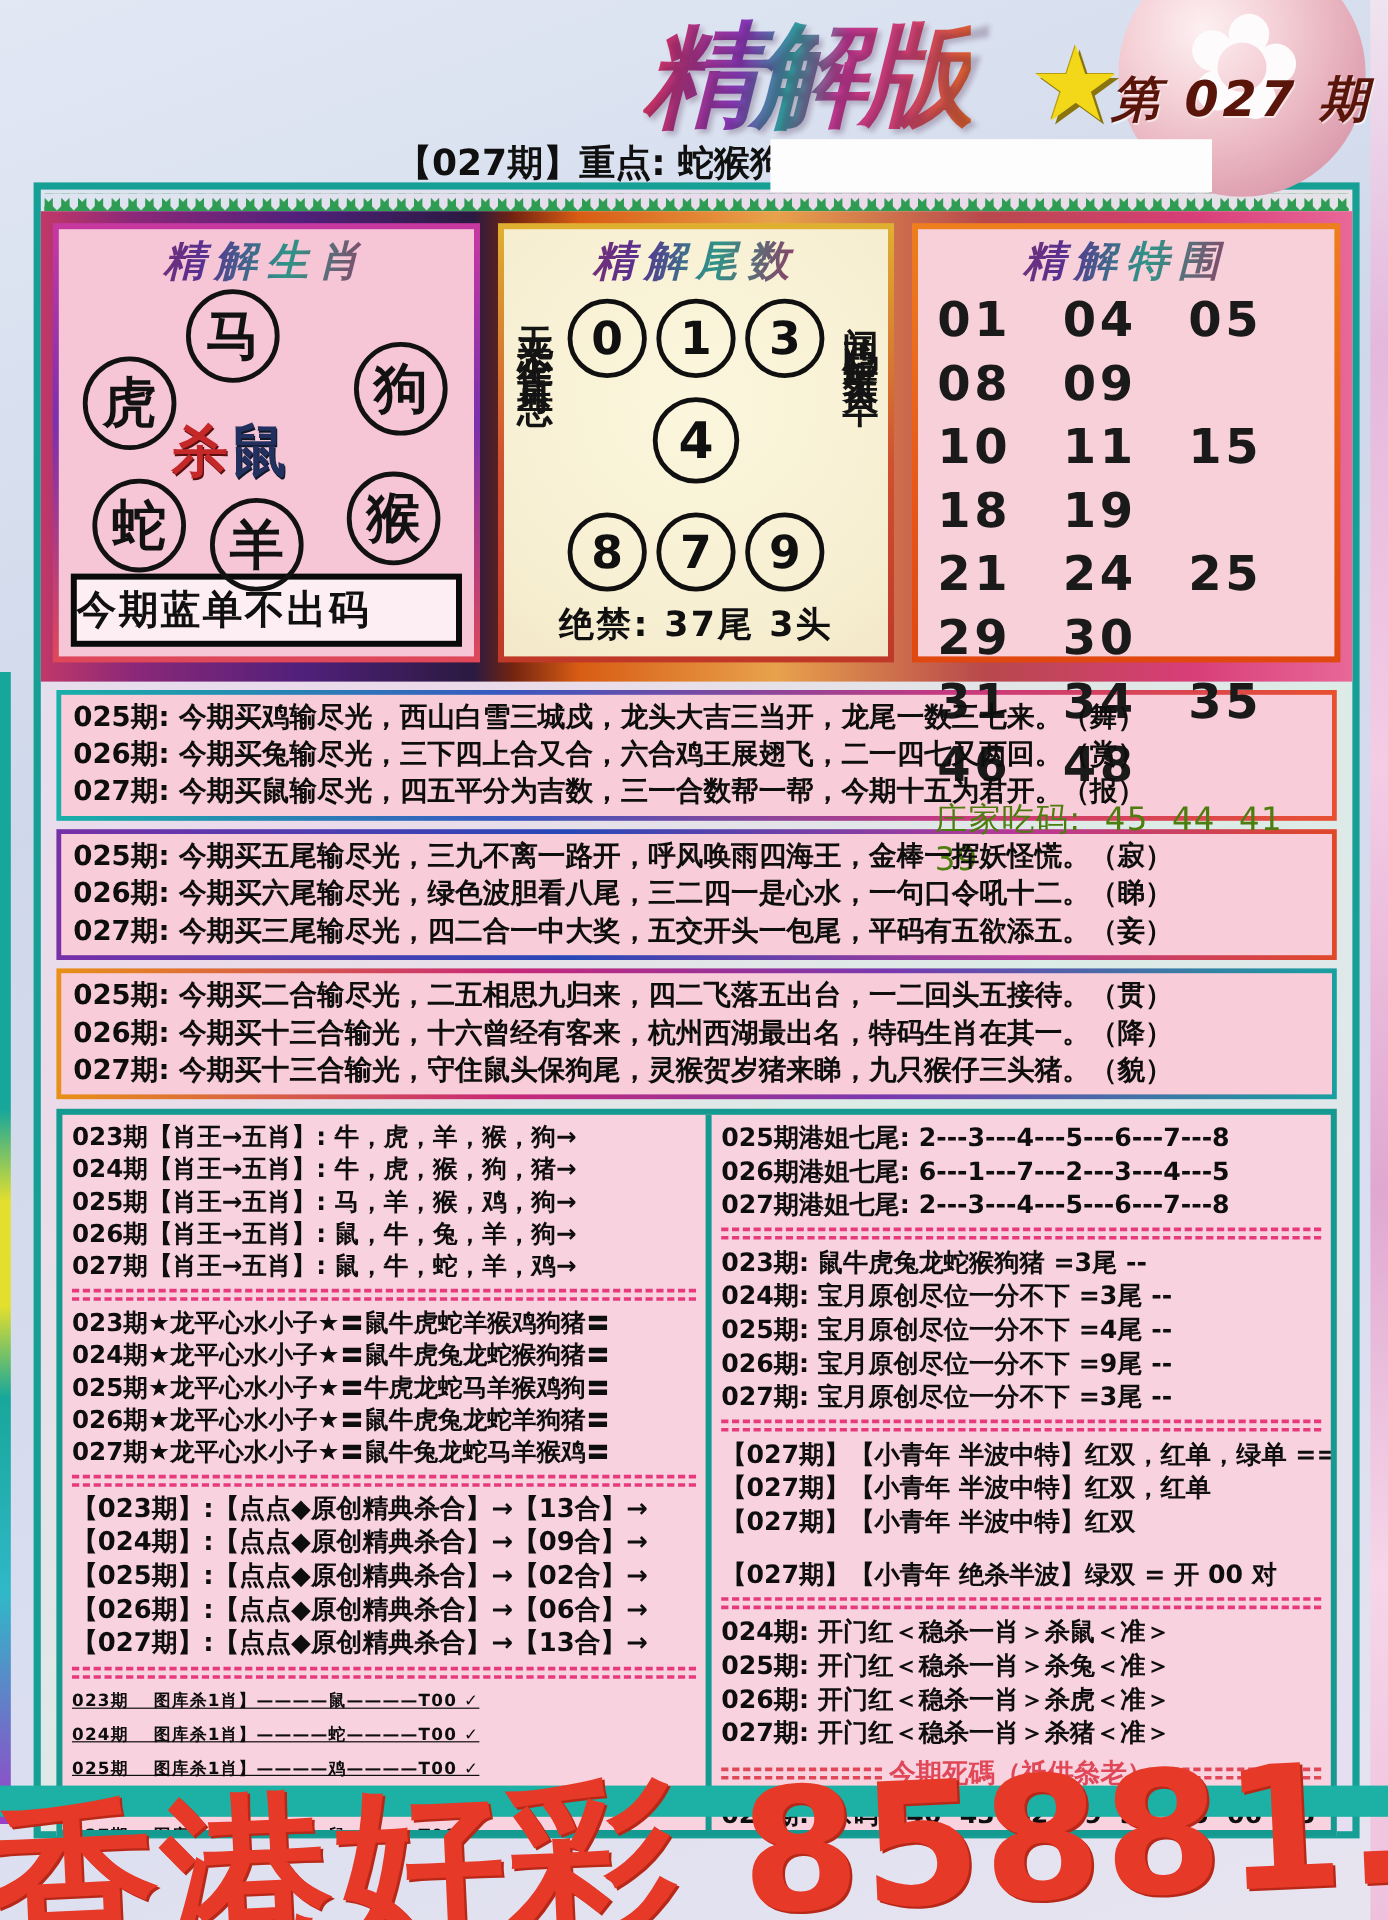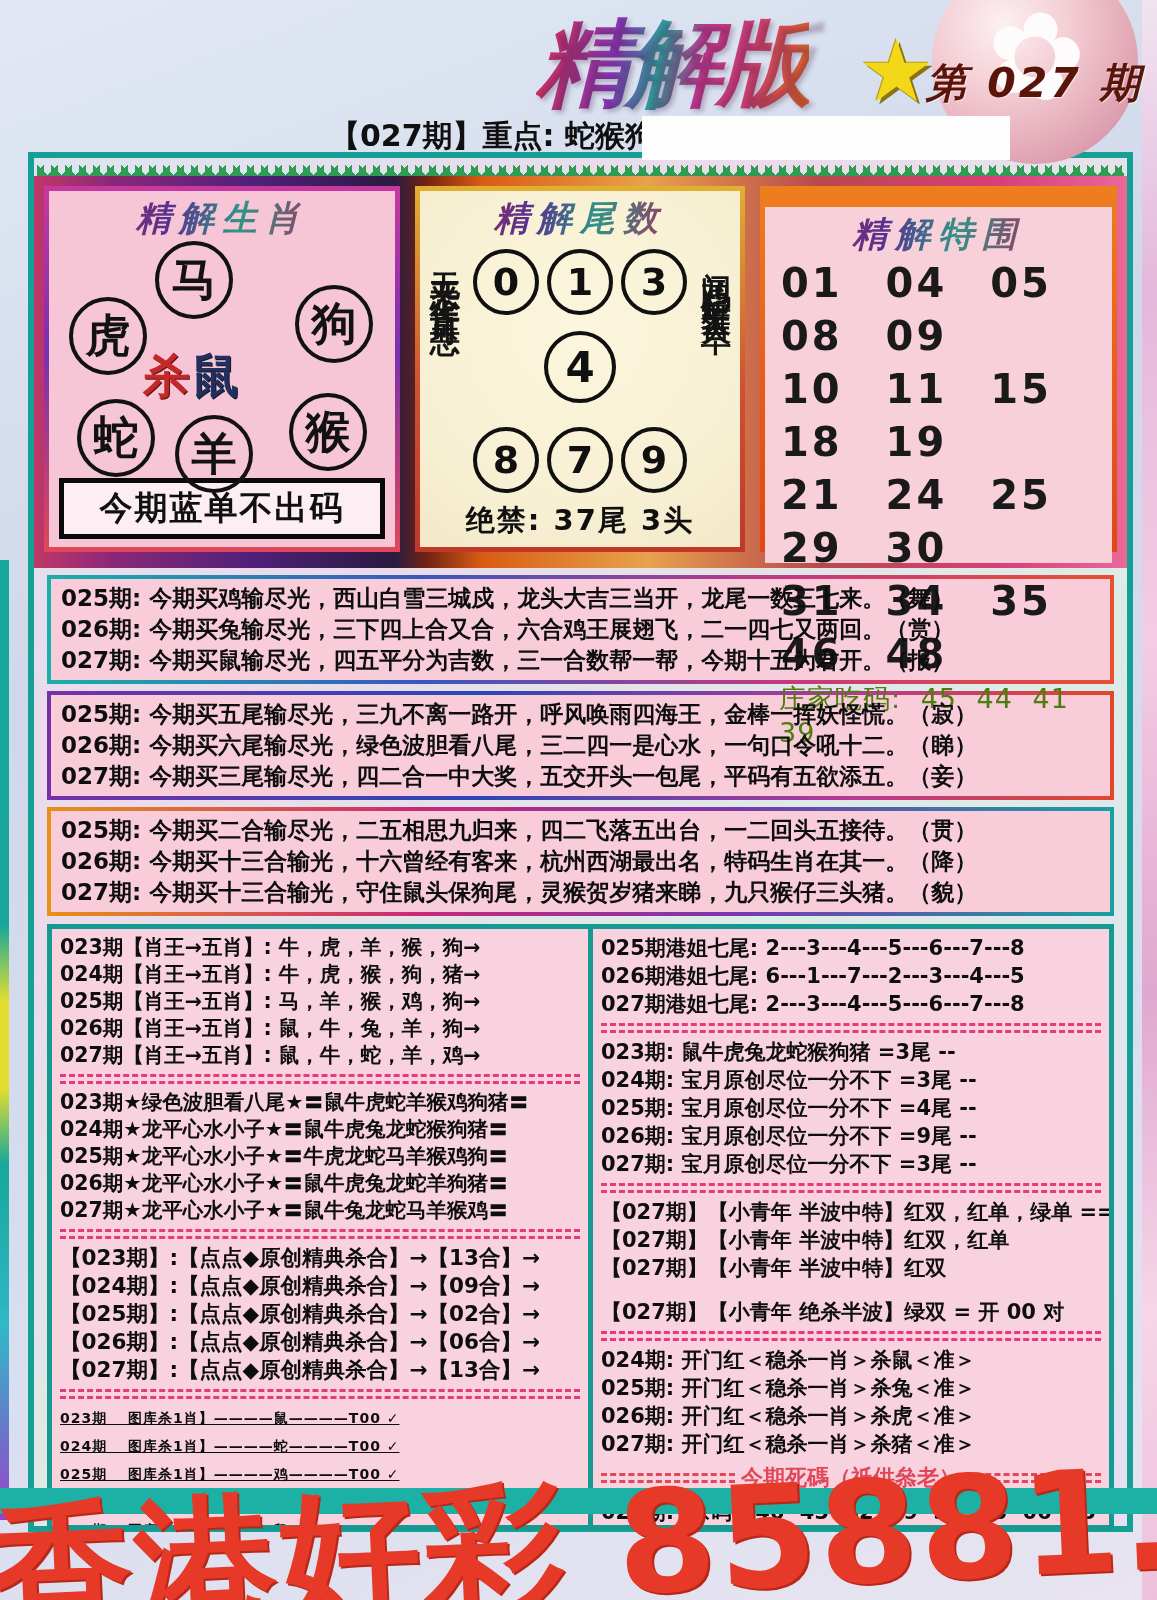--- a/index.html
+++ b/index.html
@@ -41,40 +41,40 @@
   
   .toprow{display:flex;gap:15px;padding:10px 10px 16px;height:366px;
     background:linear-gradient(90deg,#c03868 0%,#8c2878 7%,#50207a 20%,#2a1a40 33%,#742410 36%,#d85c14 41%,#e8a24c 56%,#b8484c 72%,#d83e78 88%,#e86898 100%);}
   .bw{padding:5px;box-sizing:border-box;}
   .bwA{width:356px;background:linear-gradient(180deg,#c838a0 0%,#7a30b0 45%,#e04858 100%);}
   .bwB{width:330px;background:linear-gradient(180deg,#e0b030 0%,#d05030 55%,#c03828 100%);}
   .bwC{flex:1;background:linear-gradient(180deg,#ee7e1e 0%,#e85818 60%,#e04810 100%);}
   .binner{width:100%;height:100%;box-sizing:border-box;display:flex;flex-direction:column;}
   .bgA{background:#f6c6d6;}
   .bgB{background:radial-gradient(circle at 50% 40%,#fbf6dd 0%,#f7efd2 70%,#f3e8c8 100%);}
-  .bgC{background:#f8d0da;margin-top:16px;}
+  .bgC{background:#f8d0da;}
   .btitle{text-align:center;font-size:35px;font-weight:bold;font-style:italic;letter-spacing:8px;
     padding-top:6px;line-height:1.2;
     background:linear-gradient(100deg,#b03040 0%,#583090 35%,#2f9488 55%,#a03060 80%,#703030 100%);
     -webkit-background-clip:text;background-clip:text;color:#7a2848;-webkit-text-fill-color:transparent;}
   
   .zo-area{position:relative;height:240px;}
   .zo{position:absolute;width:70px;height:70px;border:4px solid #121212;border-radius:50%;
     display:flex;align-items:center;justify-content:center;font-size:45px;font-weight:bold;color:#121212;}
   .zo-top{left:106px;top:2px}
   .zo-left{left:20px;top:58px}
   .zo-right{left:246px;top:46px}
   .zo-bl{left:28px;top:160px}
   .zo-bm{left:126px;top:176px}
   .zo-br{left:240px;top:154px}
   .kill-wrap{position:absolute;left:94px;top:106px;font-size:47px;font-weight:bold;letter-spacing:2px;}
   .kill-char{color:#c42828;text-shadow:1px 1px 0 #5a1010;}
   .kill-target{color:#223060;text-shadow:1px 1px 0 #101828;}
   .blue-note{margin:6px 10px 8px;border:5px solid #0a0a0a;background:#fdeef3;
-    font-size:33px;font-weight:bold;text-align:center;color:#101010;padding:3px 0;letter-spacing:2px;}
+    font-size:33px;font-weight:bold;color:#101010;padding:3px 0;letter-spacing:2px;}
   
   .tail-body{display:flex;flex:1;padding:0 4px;}
   .vtext{writing-mode:vertical-rl;font-size:30px;font-weight:bold;color:#141414;
     letter-spacing:9px;padding-top:10px;}
   .circles{flex:1;display:flex;flex-direction:column;}
   .crow{display:flex;justify-content:space-between;padding:0 8px;margin-top:10px;}
   .crow.bottom{margin-top:24px;}
   .num{display:inline-flex;align-items:center;justify-content:center;width:58px;height:58px;
     border:4px solid #101010;border-radius:50%;font-size:38px;font-weight:bold;color:#101010;}
   .num.mid{width:64px;height:64px;margin:16px auto 0;font-size:42px;}
@@ -224,21 +224,21 @@
 
       <div class="lrow">023期【肖王→五肖】: 牛，虎，羊，猴，狗→</div>
           <div class="lrow">024期【肖王→五肖】: 牛，虎，猴，狗，猪→</div>
           <div class="lrow">025期【肖王→五肖】: 马，羊，猴，鸡，狗→</div>
           <div class="lrow">026期【肖王→五肖】: 鼠，牛，兔，羊，狗→</div>
           <div class="lrow">027期【肖王→五肖】: 鼠，牛，蛇，羊，鸡→</div>
         </div>
       <div class="sep"></div>
       <div>
 
-      <div class="lrow">023期★绿色波胆看八尾★〓鼠牛虎蛇羊猴鸡狗猪〓</div>
+      <div class="lrow">023期★龙平心水小子★〓鼠牛虎蛇羊猴鸡狗猪〓</div>
           <div class="lrow">024期★龙平心水小子★〓鼠牛虎兔龙蛇猴狗猪〓</div>
           <div class="lrow">025期★龙平心水小子★〓牛虎龙蛇马羊猴鸡狗〓</div>
           <div class="lrow">026期★龙平心水小子★〓鼠牛虎兔龙蛇羊狗猪〓</div>
           <div class="lrow">027期★龙平心水小子★〓鼠牛兔龙蛇马羊猴鸡〓</div>
         </div>
       <div class="sep"></div>
       <div>
 
       <div class="lrow lrow3">【023期】:【点点◆原创精典杀合】→【13合】→</div>
           <div class="lrow lrow3">【024期】:【点点◆原创精典杀合】→【09合】→</div>

